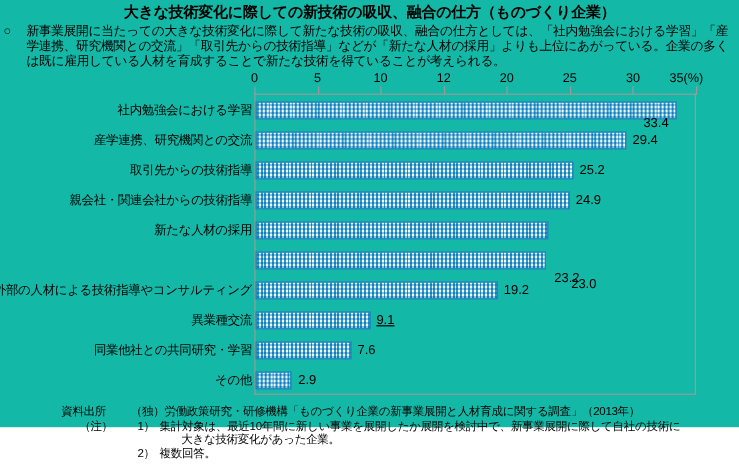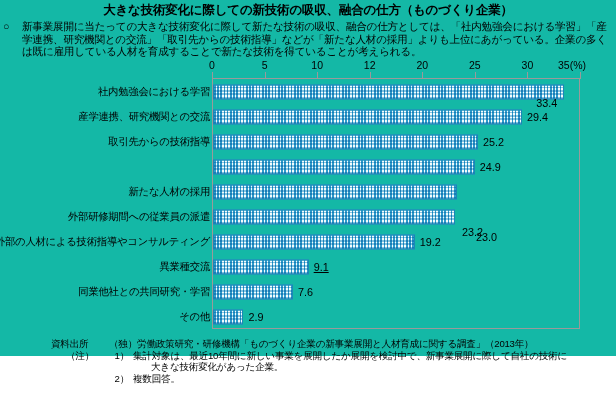--- a/index.html
+++ b/index.html
@@ -209,34 +209,34 @@
           <div class="val" style="left: 527.12px;">29.4</div>
         </div>
         <div class="row" style="top: 50px; height: 25px;">
           <div class="cat-label">取引先からの技術指導</div>
           <div class="bar-wrap" style="width: 264.96px;">
             <div class="bar" style="width: 264.96px;"></div>
           </div>
           <div class="val" style="left: 482.96px;">25.2</div>
         </div>
         <div class="row" style="top: 75px; height: 25px;">
+          <div class="cat-label">親会社・関連会社からの技術指導</div>
           <div class="bar-wrap" style="width: 261.806px;">
             <div class="bar" style="width: 261.806px;"></div>
           </div>
           <div class="val" style="left: 479.806px;">24.9</div>
         </div>
         <div class="row" style="top: 100px; height: 25px;">
           <div class="cat-label">新たな人材の採用</div>
           <div class="bar-wrap" style="width: 243.931px;">
             <div class="bar" style="width: 243.931px;"></div>
           </div>
           <div class="val" style="left: 461.931px; margin-top: 40px;">23.2</div>
         </div>
         <div class="row" style="top: 125px; height: 25px;">
-          <div class="cat-label">外部研修期間への従業員の派遣</div>
           <div class="bar-wrap" style="width: 241.829px;">
             <div class="bar" style="width: 241.829px;"></div>
           </div>
           <div class="val" style="left: 476px; margin-top: 20px;">23.0</div>
         </div>
         <div class="row" style="top: 150px; height: 25px;">
           <div class="cat-label">外部の人材による技術指導やコンサルティング</div>
           <div class="bar-wrap" style="width: 201.874px;">
             <div class="bar" style="width: 201.874px;"></div>
           </div>

